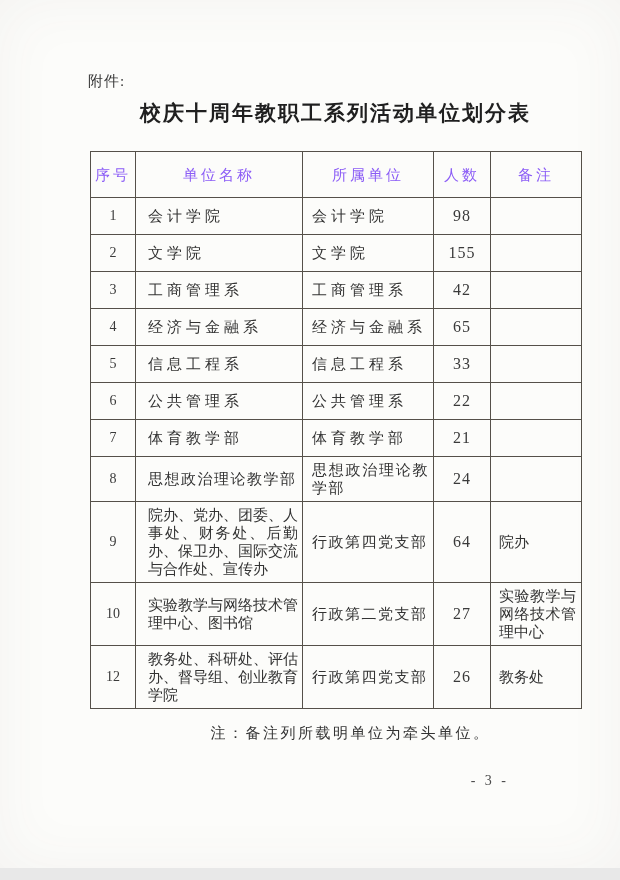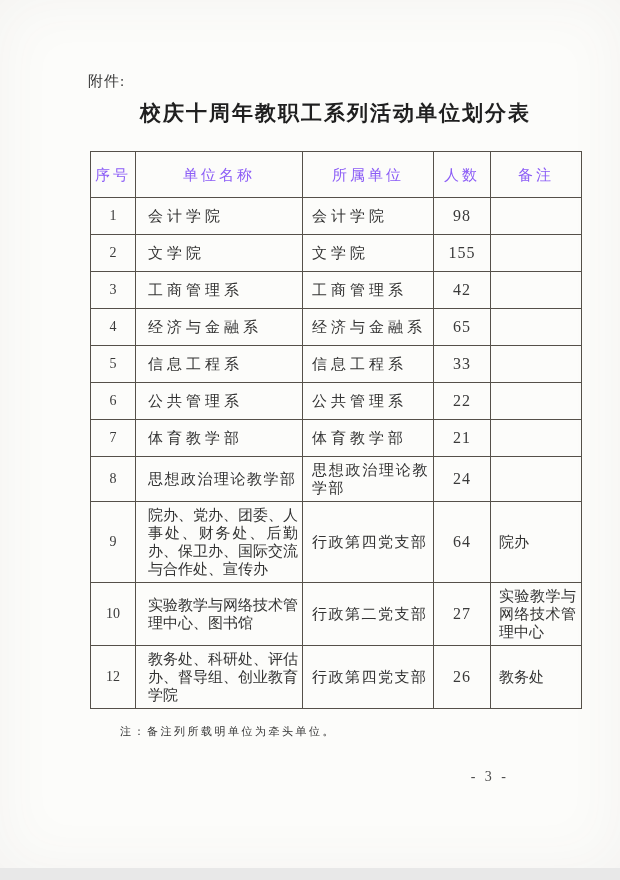--- a/index.html
+++ b/index.html
@@ -77,23 +77,24 @@
   }
   td.col-remark {
     padding: 4px 5px 4px 8px;
     text-align: justify;
   }
   .spread    { letter-spacing: 4px; }
   .spread-sm { letter-spacing: 1.5px; }
   .footnote {
     margin-top: 15px;
     padding-left: 30px;
-    font-size: 11px;
+    font-size: 15px;
     letter-spacing: 2.5px;
     color: #333333;
+    text-align: center;
   }
   .page-number {
     margin-top: 30px;
     text-align: right;
     padding-right: 72px;
     font-size: 14px;
     letter-spacing: 3px;
     color: #4a4a4a;
   }
 </style>

